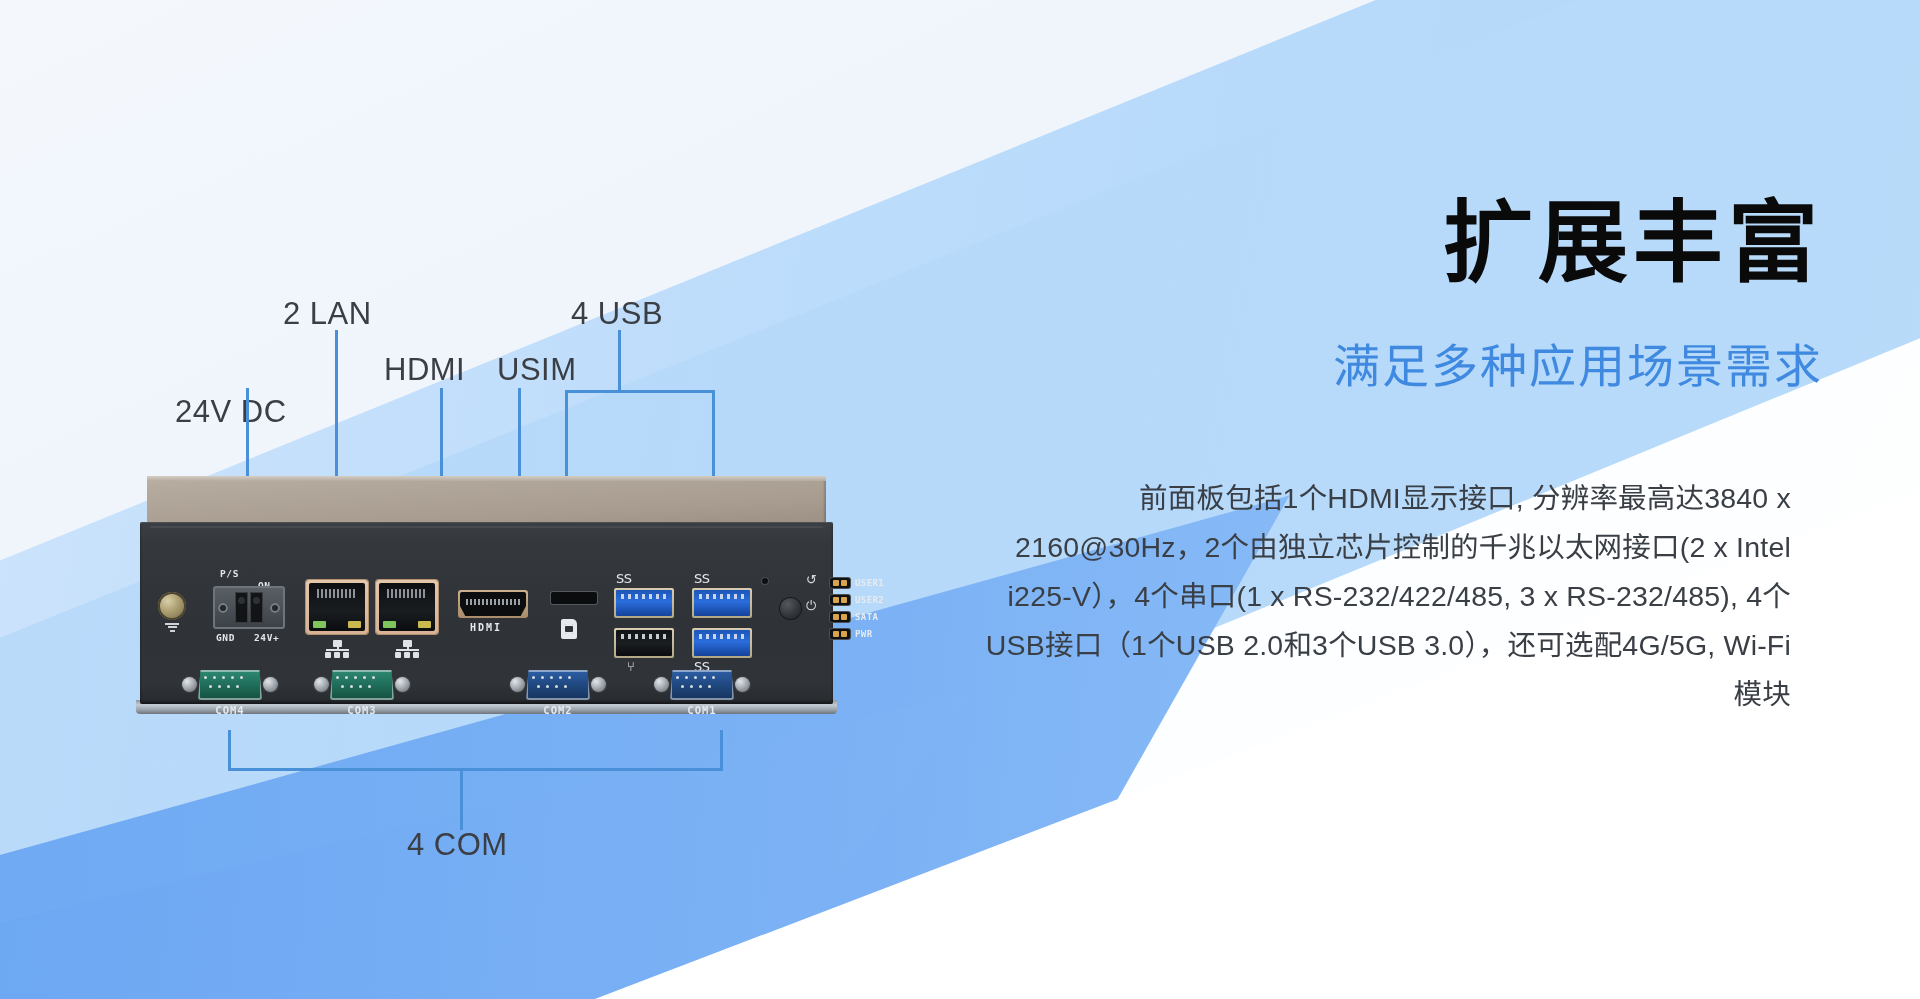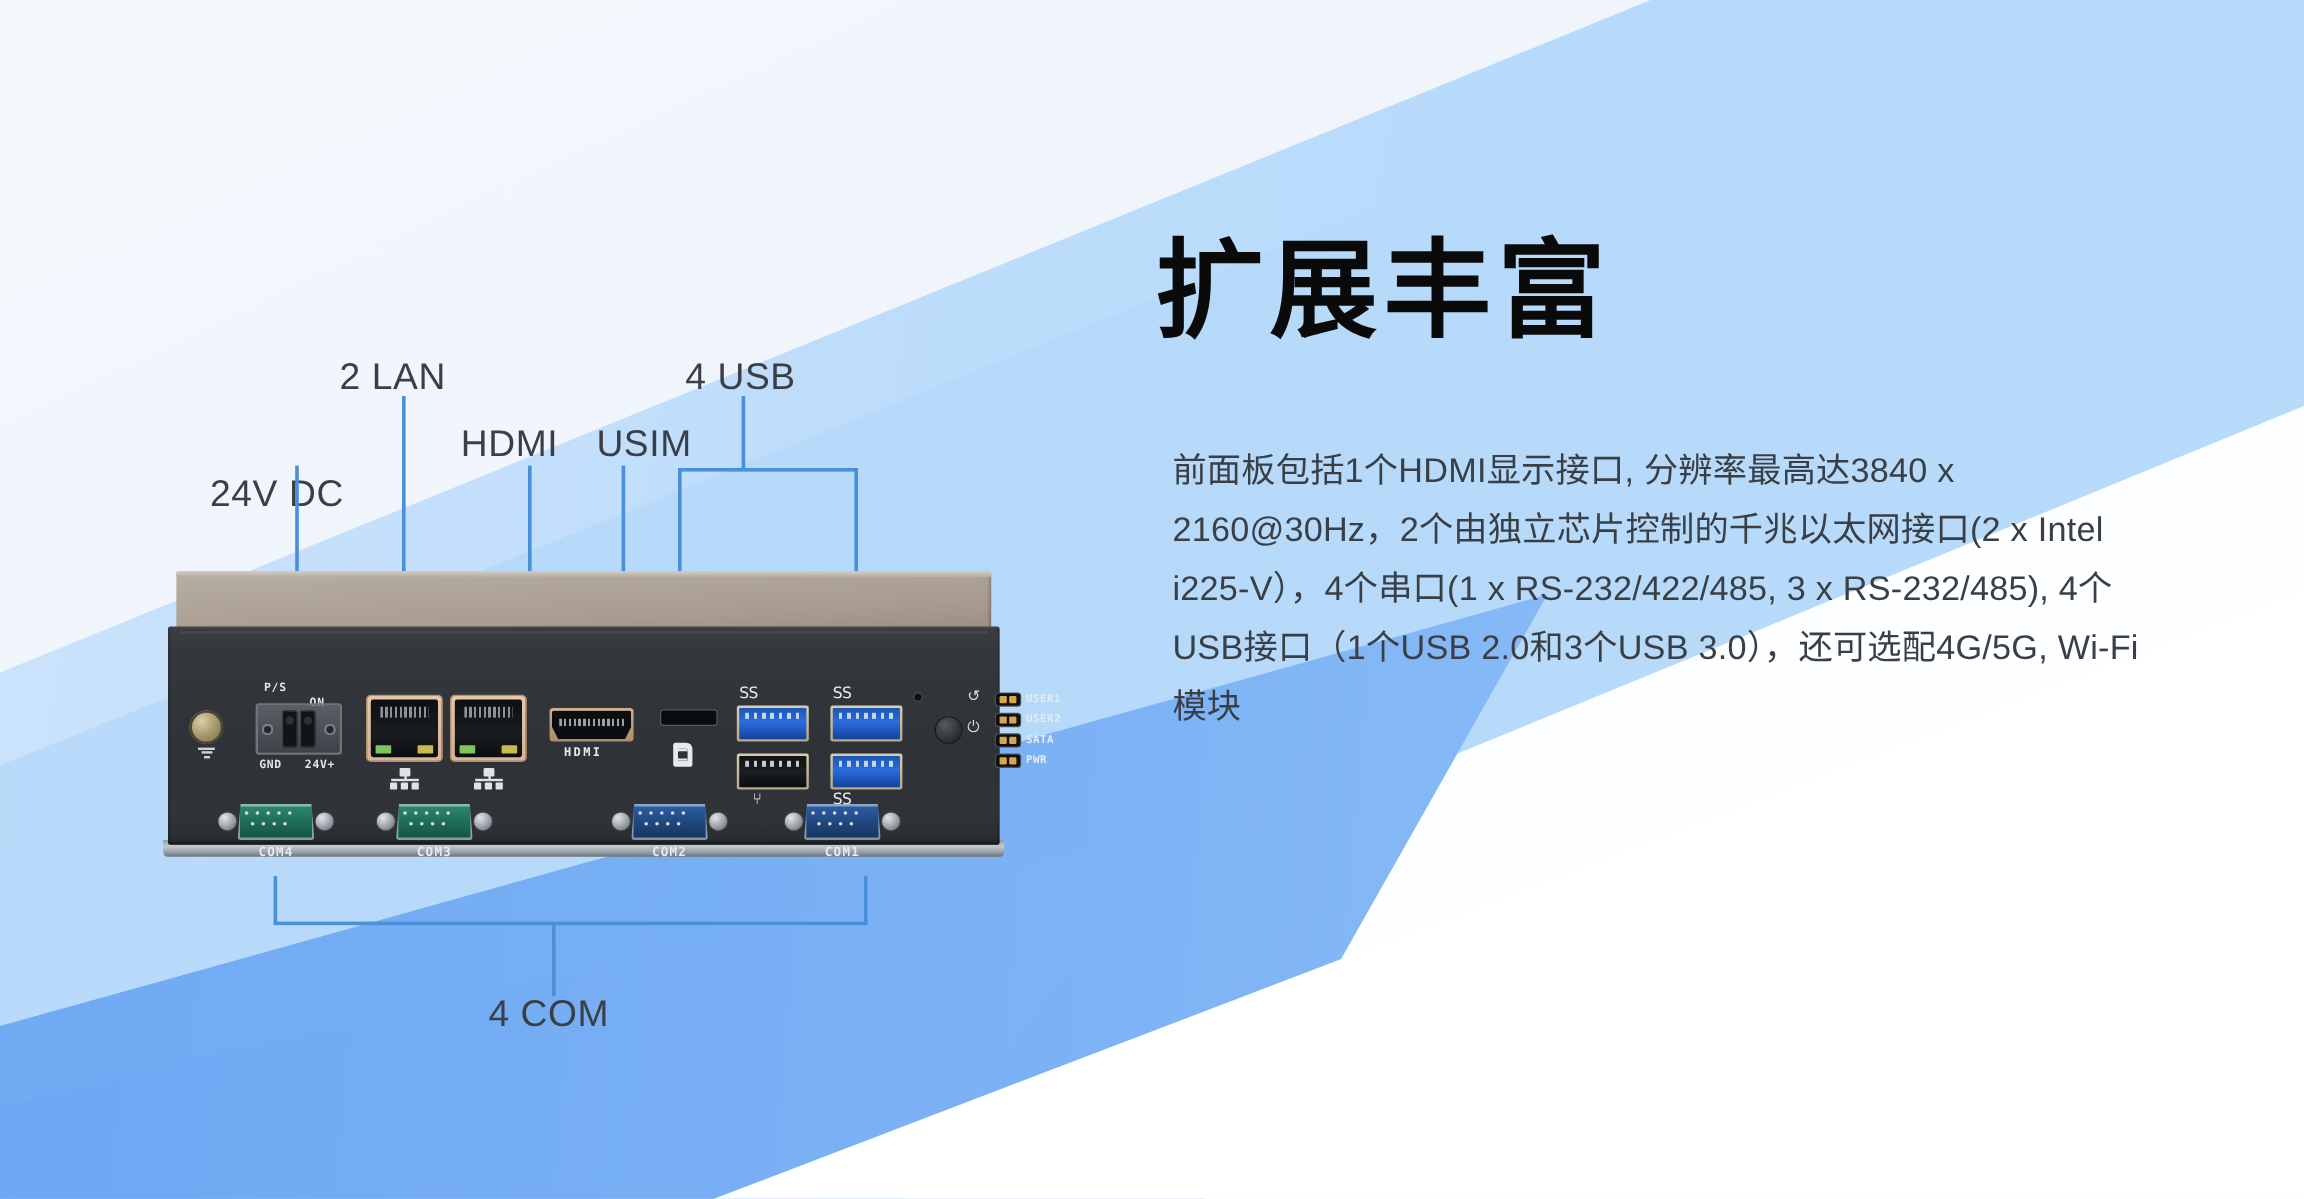--- a/index.html
+++ b/index.html
@@ -40,31 +40,31 @@
     background:linear-gradient(95deg,#69a5f2 0%,#84b7f6 60%,#a9cdf9 100%);
     clip-path:polygon(0% 76.5%, 48% 58.0%, 30% 99.5%, 0% 100%);
     opacity:.9;
   }
   .band-white-bottom{
     background:#ffffff;
     clip-path:polygon(0% 99.4%, 100% 37.5%, 100% 150%, 0% 150%);
   }
 
   
-  .text-col{position:absolute;left:963px;top:196px;width:860px;}
+  .text-col{position:absolute;left:963px;top:196px;width:860px;text-align:right;}
   .headline{
     font-size:90px;line-height:1.06;font-weight:700;color:#0a0a0a;
     letter-spacing:5px;margin:0;
   }
   .subhead{
     margin:48px 0 0 0;font-size:47px;line-height:1.2;font-weight:400;
     color:#3f8ae0;letter-spacing:2px;
   }
   .body-copy{
-    margin:78px 0 0 14px;width:828px;
+    margin:78px 0 0 0;width:828px;
     font-size:28.5px;line-height:1.72;color:#3a3f46;font-weight:400;
     letter-spacing:.2px;
   }
 
   
   .callout{position:absolute;color:#3b3f45;font-size:31px;font-weight:400;white-space:nowrap;letter-spacing:.5px;}
   .lbl-24v{left:175px;top:352px;margin-top:42px;}
   .lbl-lan{left:283px;top:296px;}
   .lbl-hdmi{left:384px;top:352px;}
   .lbl-usim{left:497px;top:352px;}
@@ -241,20 +241,21 @@
   <div class="bg-light"></div>
   <div class="band band-pale"></div>
   <div class="band band-mid"></div>
   <div class="band band-white"></div>
   <div class="band band-strong"></div>
   <div class="band band-strong2"></div>
   <div class="band band-white-bottom"></div>
 
   <div class="text-col">
     <h1 class="headline">扩展丰富</h1>
+    <p class="subhead">满足多种应用场景需求</p>
     <p class="body-copy">前面板包括1个HDMI显示接口, 分辨率最高达3840 x 2160@30Hz，2个由独立芯片控制的千兆以太网接口(2 x Intel i225-V），4个串口(1 x RS-232/422/485, 3 x RS-232/485), 4个USB接口（1个USB 2.0和3个USB 3.0），还可选配4G/5G, Wi-Fi模块</p>
   </div>
 
   <div class="callout lbl-24v">24V DC</div>
   <div class="callout lbl-lan">2 LAN</div>
   <div class="callout lbl-hdmi">HDMI</div>
   <div class="callout lbl-usim">USIM</div>
   <div class="callout lbl-usb">4 USB</div>
   <div class="callout lbl-com">4 COM</div>
 

